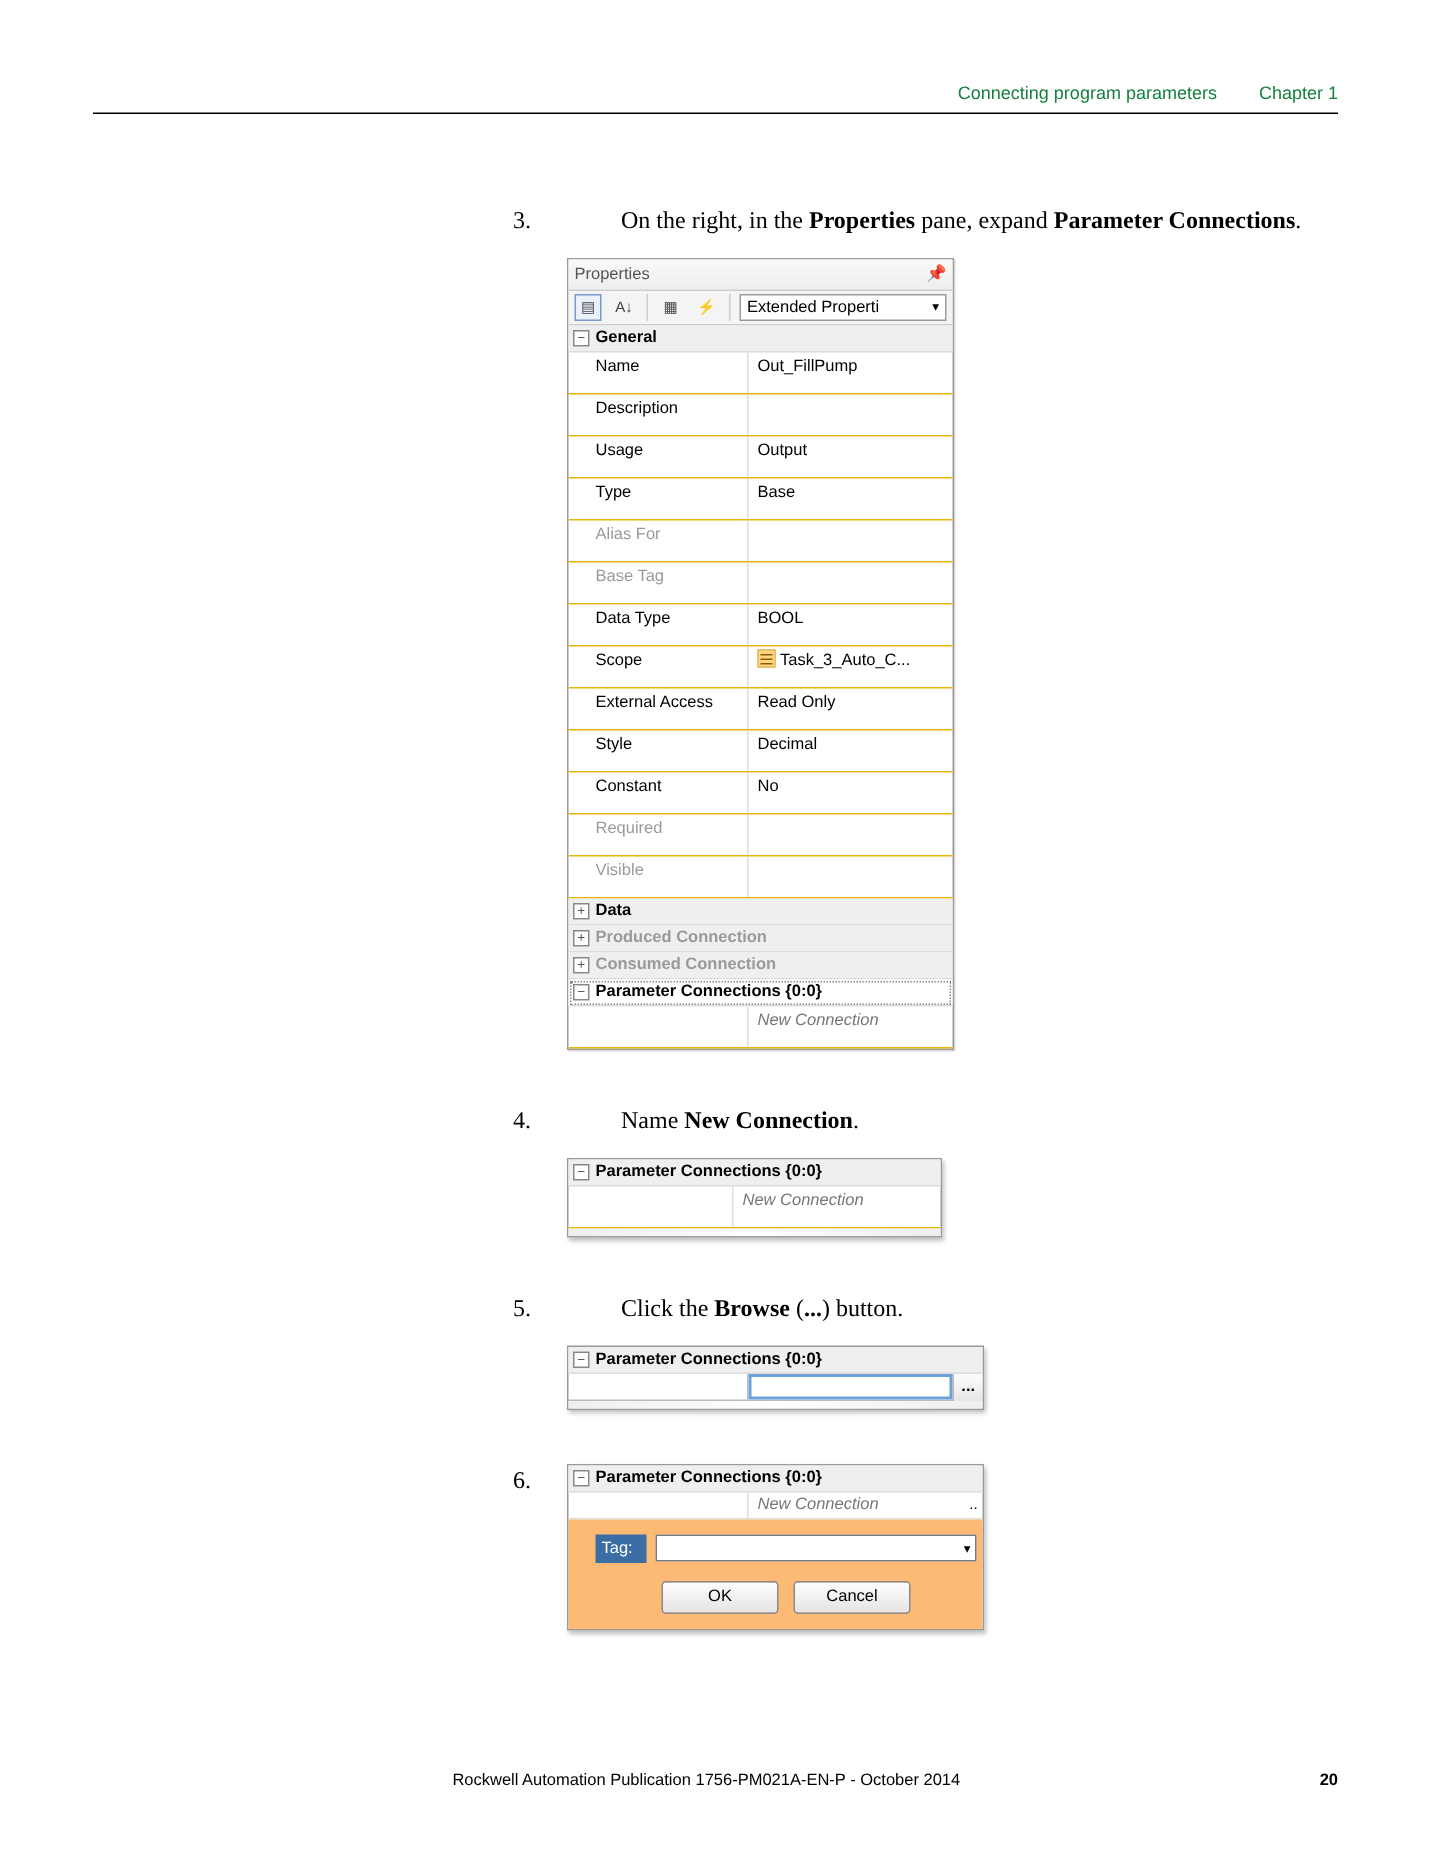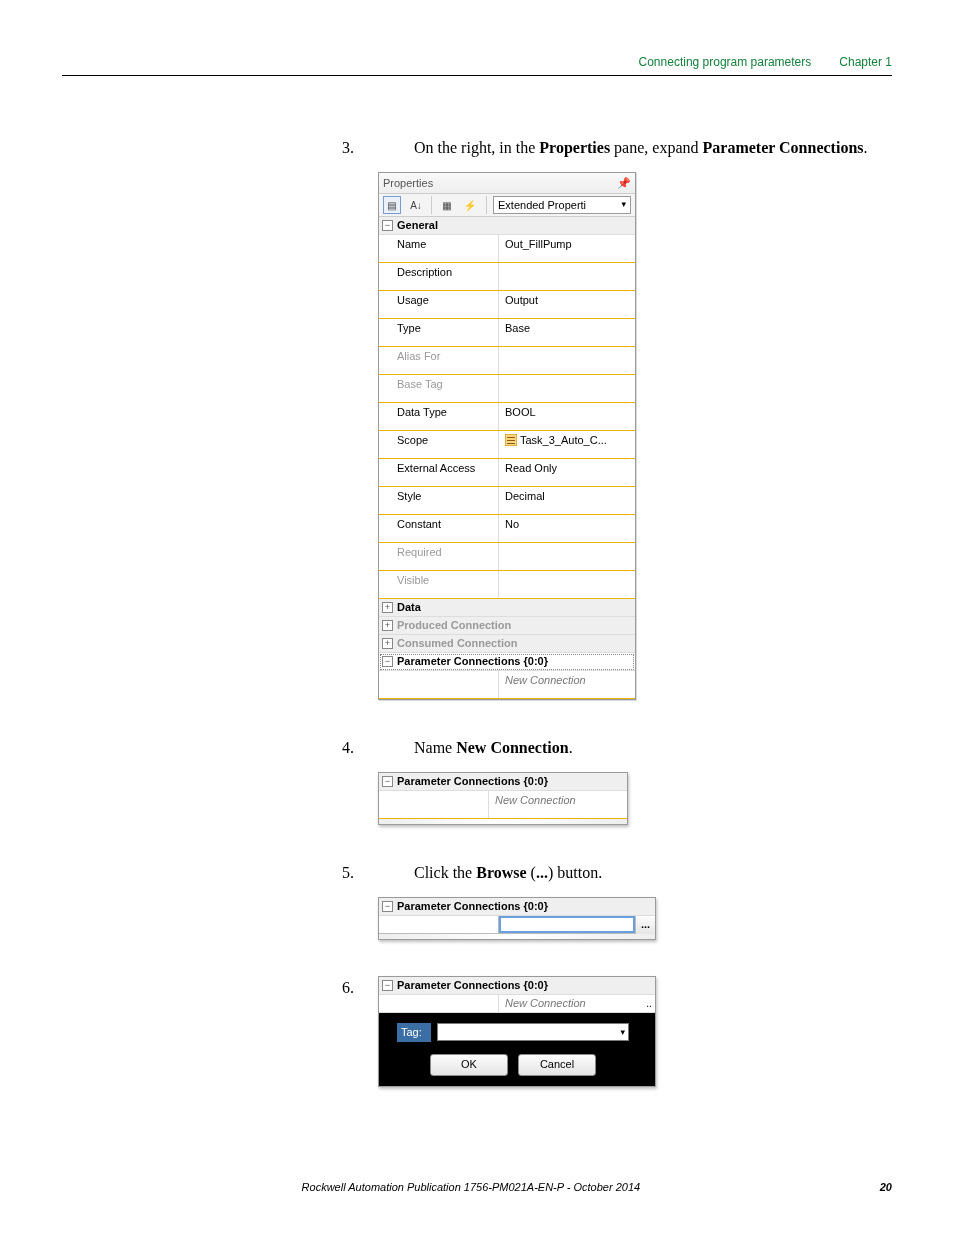--- a/index.html
+++ b/index.html
@@ -216,22 +216,22 @@
   }
   .box6 .row6 {
     display: flex;
     height: 18px;
     border-bottom: 1px solid #ddd;
   }
   .box6 .row6 .c1 { width: 120px; padding-left: 18px; border-right: 1px solid #ddd; }
   .box6 .row6 .c2 { flex: 1; padding-left: 6px; font-style: italic; color: #777; }
   .box6 .row6 .c3 { width: 12px; display:flex; align-items:center; justify-content:center; font-size:10px; }
   .box6 .tagarea {
-    padding: 10px 26px 10px 18px;
-    background: #000000;
+    padding: 10px 4px 10px 18px;
+    background: #fdba74;
   }
   .box6 .tagrow {
     display: flex;
     align-items: center;
     gap: 6px;
     margin-bottom: 12px;
   }
   .box6 .tagrow .lbl {
     width: 34px;
     color: #fff;
@@ -266,21 +266,20 @@
 
   .footer {
     position: absolute;
     bottom: 42px;
     left: 0; right: 0;
     display: flex;
     justify-content: space-between;
     padding: 0 62px;
     font-family: Arial, Helvetica, sans-serif;
     font-size: 11px;
-    font-style: italic;
   }
   .footer .pub { text-align: center; flex: 1; }
   .footer .pg { font-weight: bold; }
 </style>
 </head>
 <body>
 
 <div class="page">
 
   <div class="hdr">

